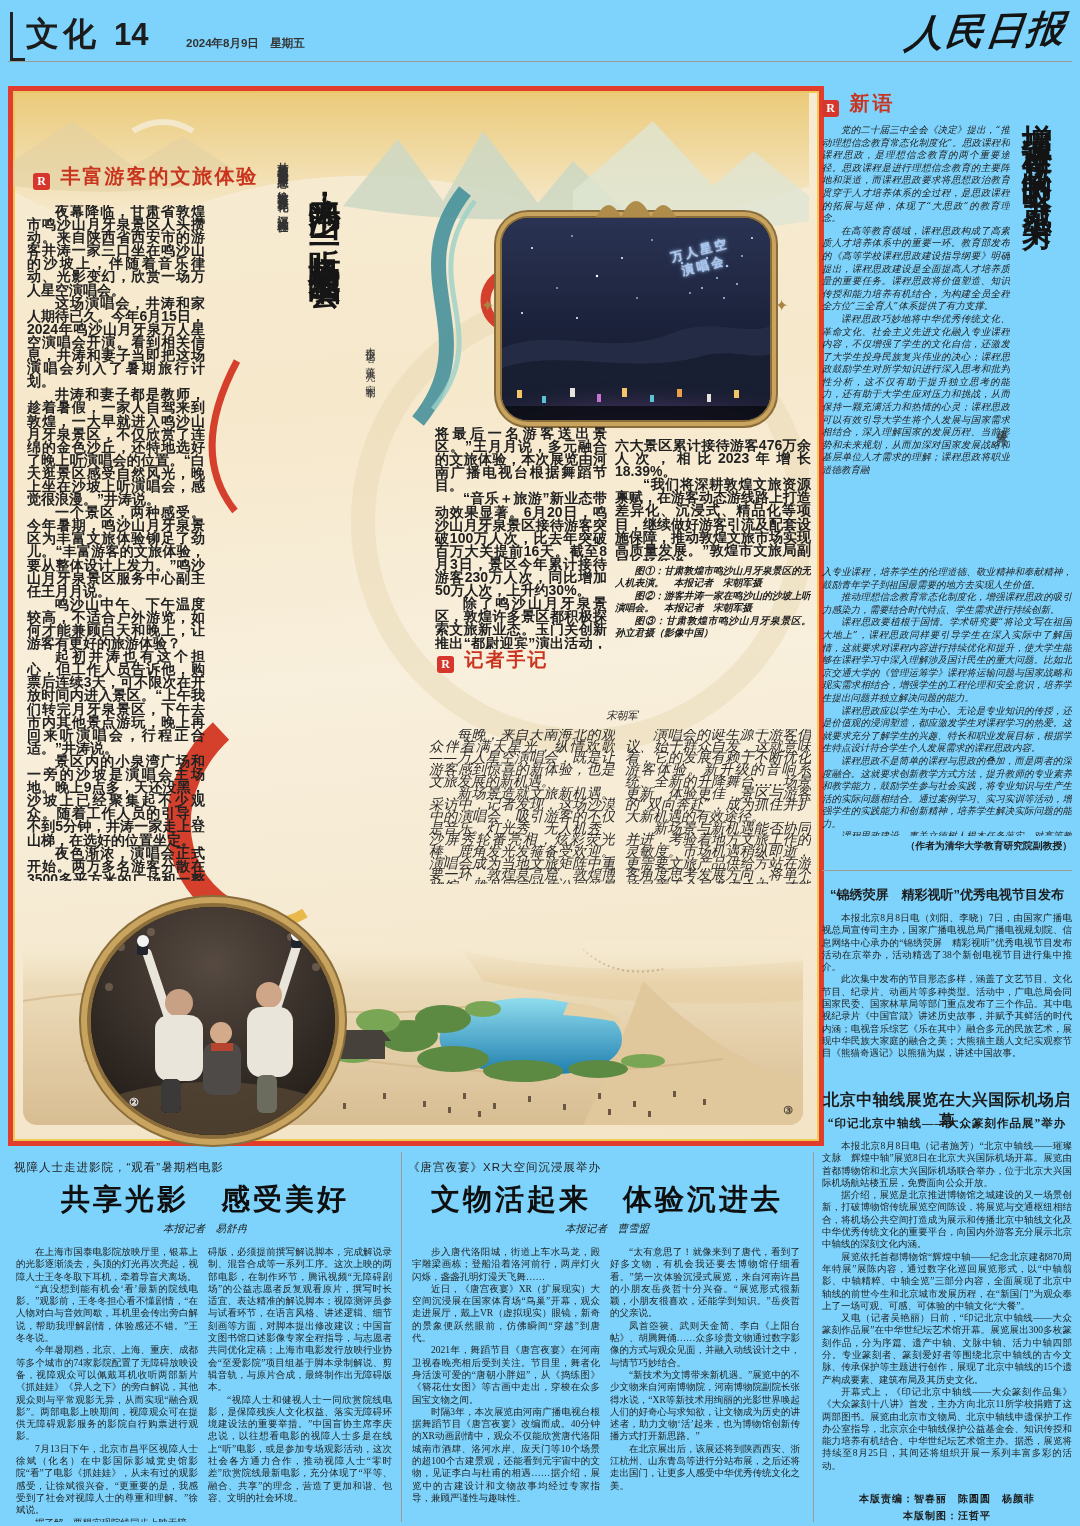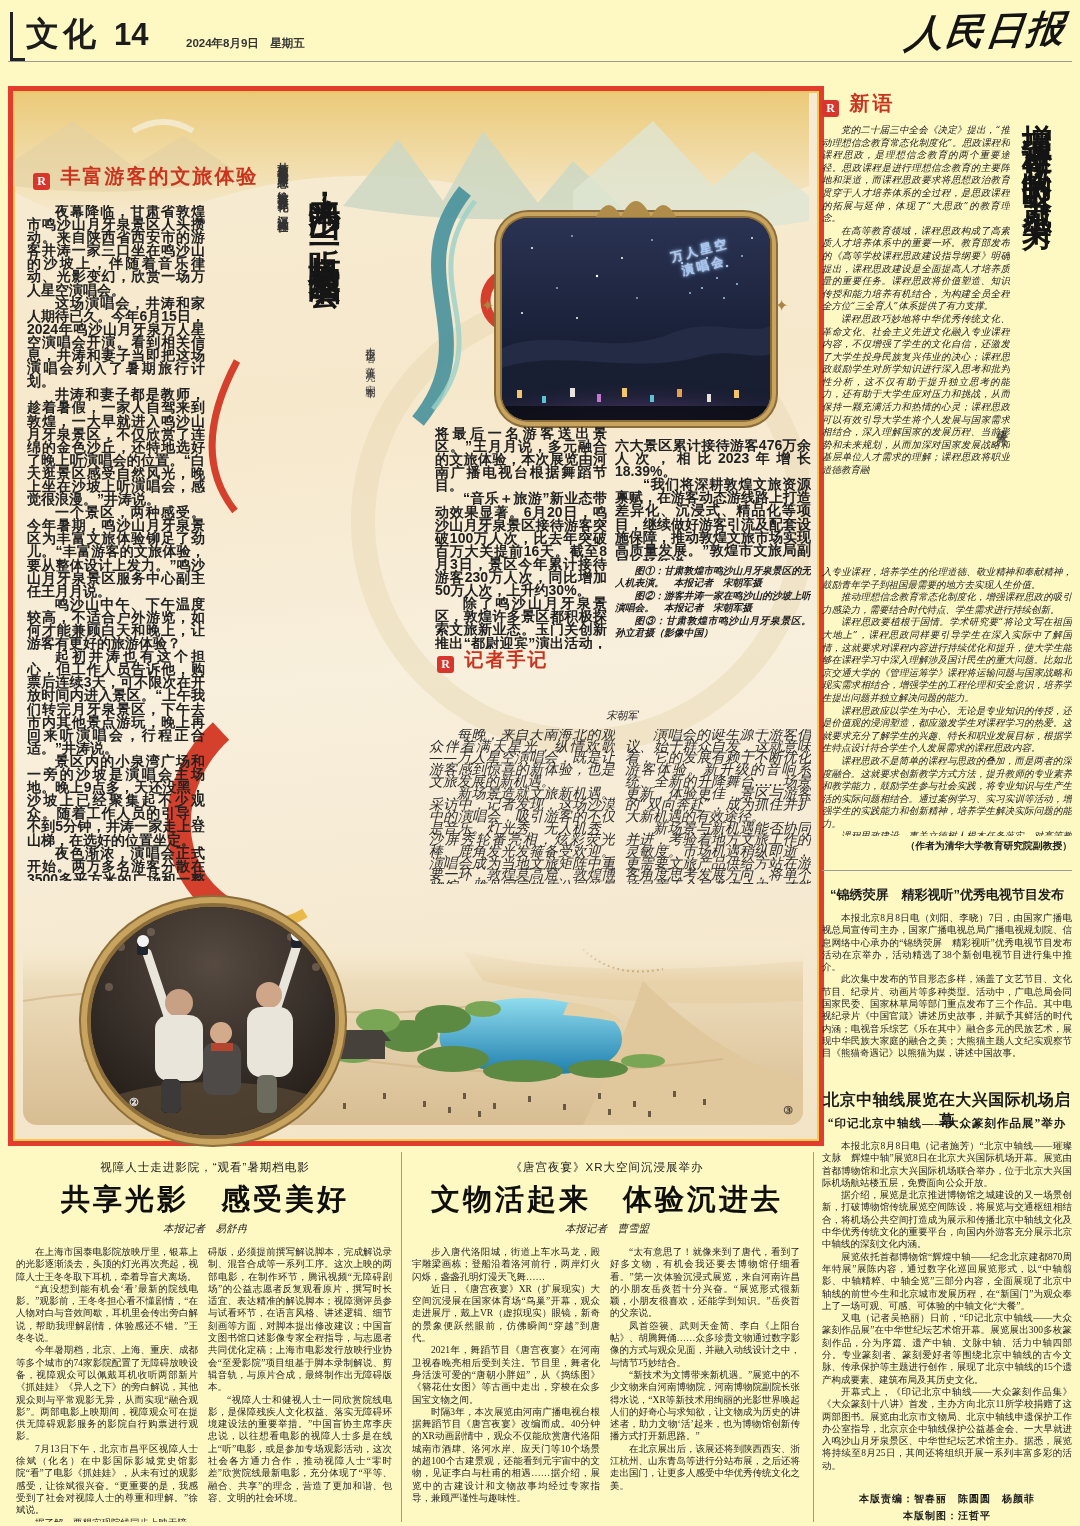--- a/index.html
+++ b/index.html
@@ -1,16 +1,16 @@
 <!DOCTYPE html>
 <html><head>
 <meta charset="utf-8">
 <style>
   html,body{margin:0;padding:0;background:#e8e8e4;}
-  #page{position:relative;width:1080px;height:1526px;background:#fef9c3;overflow:hidden;
+  #page{position:relative;width:1080px;height:1526px;background:#7dd3fc;overflow:hidden;
         font-family:"Liberation Sans",sans-serif;color:#1c1c1c;}
   .abs{position:absolute;}
   p{margin:0;text-indent:2em;}
   .cont p:first-child{text-indent:0;}
   .txt{text-align:justify;overflow:hidden;}
   .kai{font-family:"DejaVu Serif",serif;font-style:italic;}
   .vline{width:1px;background:#9a9a96;}
   .hline{height:1px;background:#9a9a96;}
   
   .bracket{border-left:3px solid #222;border-bottom:3px solid #222;width:12px;height:46px;}
@@ -47,21 +47,21 @@
   .xy-body{font-size:9.5px;line-height:12.6px;color:#222;}
   .xy-vtitle{font-size:30px;font-weight:900;letter-spacing:8px;color:#141414;}
   .xy-author{font-size:11px;letter-spacing:3px;color:#333;}
   .attribution{font-size:9.8px;font-weight:bold;text-align:right;}
   .sec-head{font-size:16px;font-weight:900;text-align:center;letter-spacing:0.5px;}
   .sec-head-sm{font-size:13px;font-weight:900;text-align:center;}
   .sec-sub{font-size:11.5px;text-align:center;letter-spacing:1px;font-family:"Liberation Serif",serif;font-weight:bold;}
   .news-body{font-size:9.5px;line-height:12.3px;font-family:"Liberation Serif",serif;color:#1f1f1f;}
   .editors{font-size:10px;font-weight:bold;line-height:17px;text-align:center;letter-spacing:1px;}
   
-  .kicker{font-size:11.5px;text-align:center;color:#222;letter-spacing:1px;}
+  .kicker{font-size:11.5px;color:#222;letter-spacing:1px;}
   .big-title{font-size:29px;font-weight:900;text-align:center;letter-spacing:3px;font-family:"DejaVu Serif",serif;color:#0f0f0f;}
   .byline{font-size:10.5px;text-align:center;}
 </style>
 </head>
 <body>
 
 <div id="page">
 
   <div class="abs bracket" style="left:10px;top:12px;"></div>
   <div class="abs" style="left:26px;top:12px;display:flex;align-items:baseline;">
@@ -361,21 +361,21 @@
       <p>此次集中发布的节目形态多样，涵盖了文艺节目、文化节目、纪录片、动画片等多种类型。活动中，广电总局会同国家民委、国家林草局等部门重点发布了三个作品。其中电视纪录片《中国官箴》讲述历史故事，并赋予其鲜活的时代内涵；电视音乐综艺《乐在其中》融合多元的民族艺术，展现中华民族大家庭的融合之美；大熊猫主题人文纪实观察节目《熊猫奇遇记》以熊猫为媒，讲述中国故事。</p>
     </div>
 
   <div class="abs sec-head" style="left:818px;top:1090px;width:258px;">北京中轴线展览在大兴国际机场启幕</div>
   <div class="abs sec-sub" style="left:818px;top:1116px;width:258px;">“印记北京中轴线——大众篆刻作品展”举办</div>
   <div class="abs txt news-body" style="left:822px;top:1140px;width:250px;height:346px;">
       <p>本报北京8月8日电（记者施芳）“北京中轴线——璀璨文脉　辉煌中轴”展览8日在北京大兴国际机场开幕。展览由首都博物馆和北京大兴国际机场联合举办，位于北京大兴国际机场航站楼五层，免费面向公众开放。</p>
       <p>据介绍，展览是北京推进博物馆之城建设的又一场景创新，打破博物馆传统展览空间陈设，将展览与交通枢纽相结合，将机场公共空间打造成为展示和传播北京中轴线文化及中华优秀传统文化的重要平台，向国内外游客充分展示北京中轴线的深刻文化内涵。</p>
       <p>展览依托首都博物馆“辉煌中轴——纪念北京建都870周年特展”展陈内容，通过数字化巡回展览形式，以“中轴翦影、中轴精粹、中轴全览”三部分内容，全面展现了北京中轴线的前世今生和北京城市发展历程，在“新国门”为观众奉上了一场可观、可感、可体验的中轴文化“大餐”。</p>
       <p>又电（记者吴艳丽）日前，“印记北京中轴线——大众篆刻作品展”在中华世纪坛艺术馆开幕。展览展出300多枚篆刻作品，分为序篇、遗产中轴、文脉中轴、活力中轴四部分。专业篆刻者、篆刻爱好者等围绕北京中轴线的古今文脉、传承保护等主题进行创作，展现了北京中轴线的15个遗产构成要素、建筑布局及其历史文化。</p>
-      <p>开幕式上，《印记北京中轴线——大众篆刻作品集》《大众篆刻十八讲》首发，主办方向北京11所学校捐赠了这两部图书。展览由北京市文物局、北京中轴线申遗保护工作办公室指导，北京京企中轴线保护公益基金会、一大早就进入鸣沙山月牙泉景区、中华世纪坛艺术馆主办。据悉，展览将持续至8月25日，其间还将组织开展一系列丰富多彩的活动。</p>
+      <p>开幕式上，《印记北京中轴线——大众篆刻作品集》《大众篆刻十八讲》首发，主办方向北京11所学校捐赠了这两部图书。展览由北京市文物局、北京中轴线申遗保护工作办公室指导，北京京企中轴线保护公益基金会、知识传授和能力培养有机结合、中华世纪坛艺术馆主办。据悉，展览将持续至8月25日，其间还将组织开展一系列丰富多彩的活动。</p>
     </div>
 
   <div class="abs editors" style="left:822px;top:1490px;width:250px;">
     <div>本版责编：智春丽　陈圆圆　杨颜菲</div>
     <div>本版制图：汪哲平</div>
   </div>
 
   <div class="abs kicker" style="left:14px;top:1160px;width:382px;">视障人士走进影院，“观看”暑期档电影</div>
   <div class="abs big-title" style="left:14px;top:1180px;width:382px;">共享光影　感受美好</div>
   <div class="abs byline kai" style="left:14px;top:1222px;width:382px;">本报记者　易舒冉</div>

